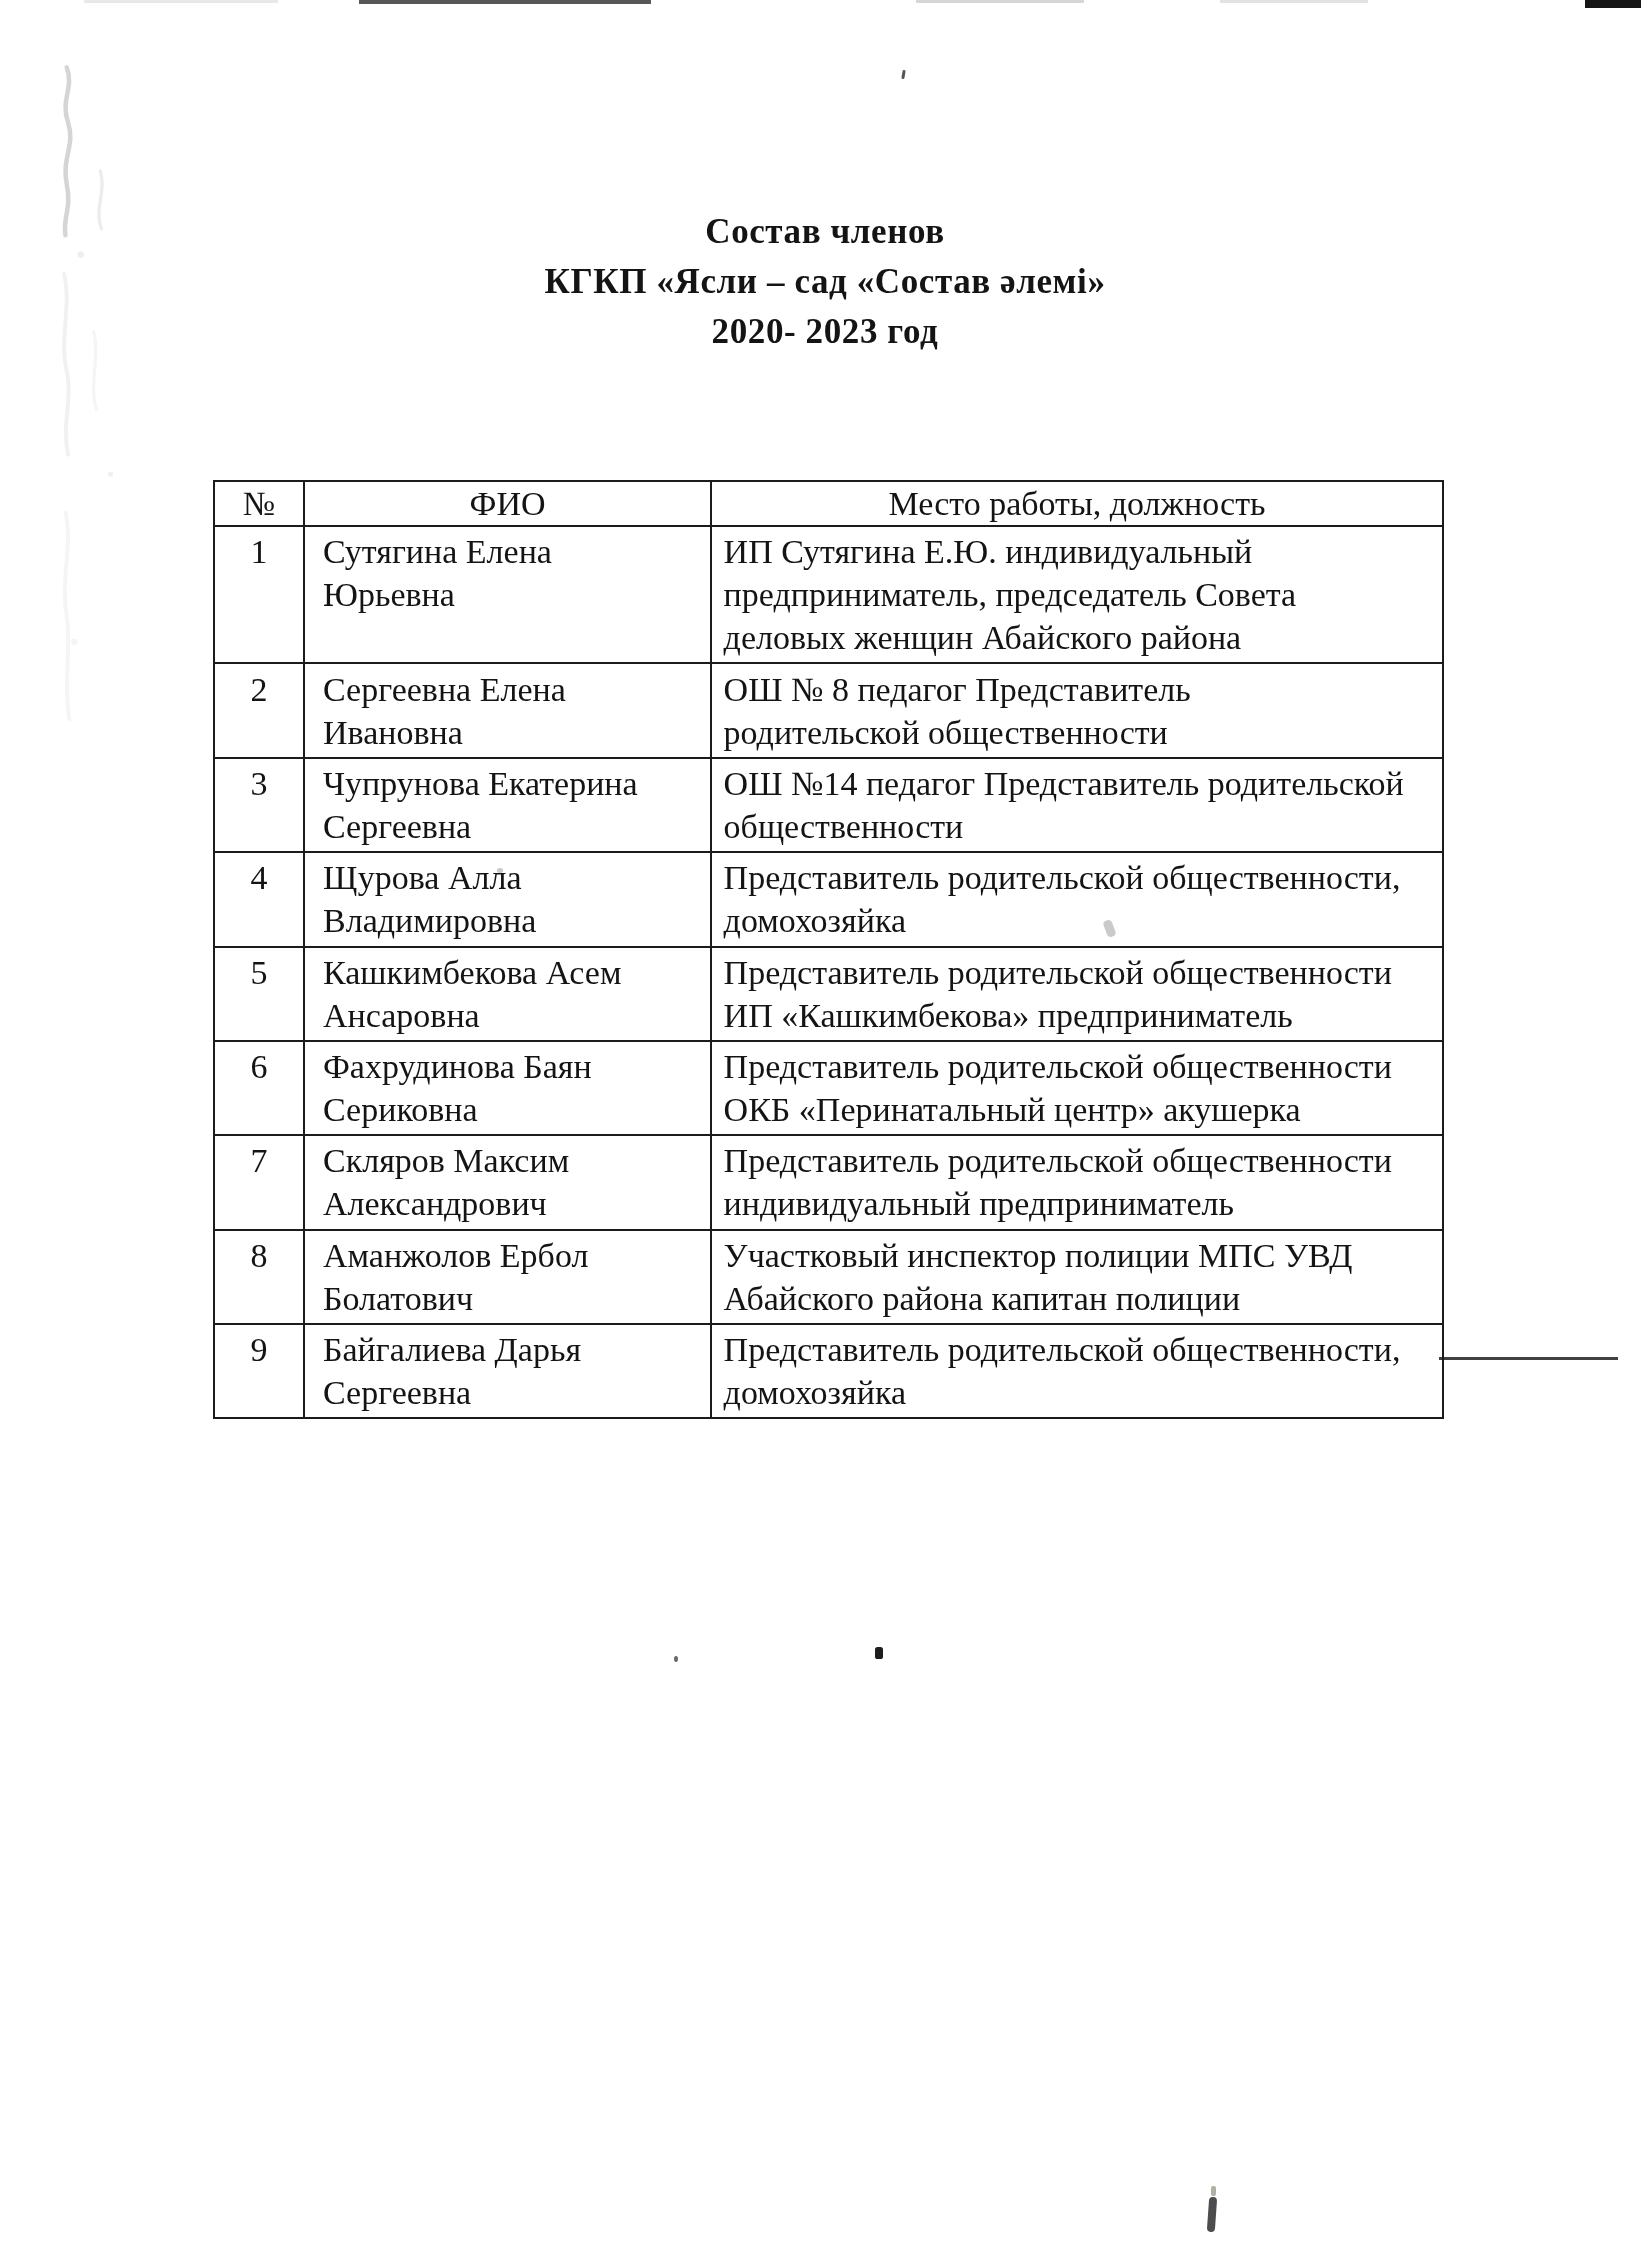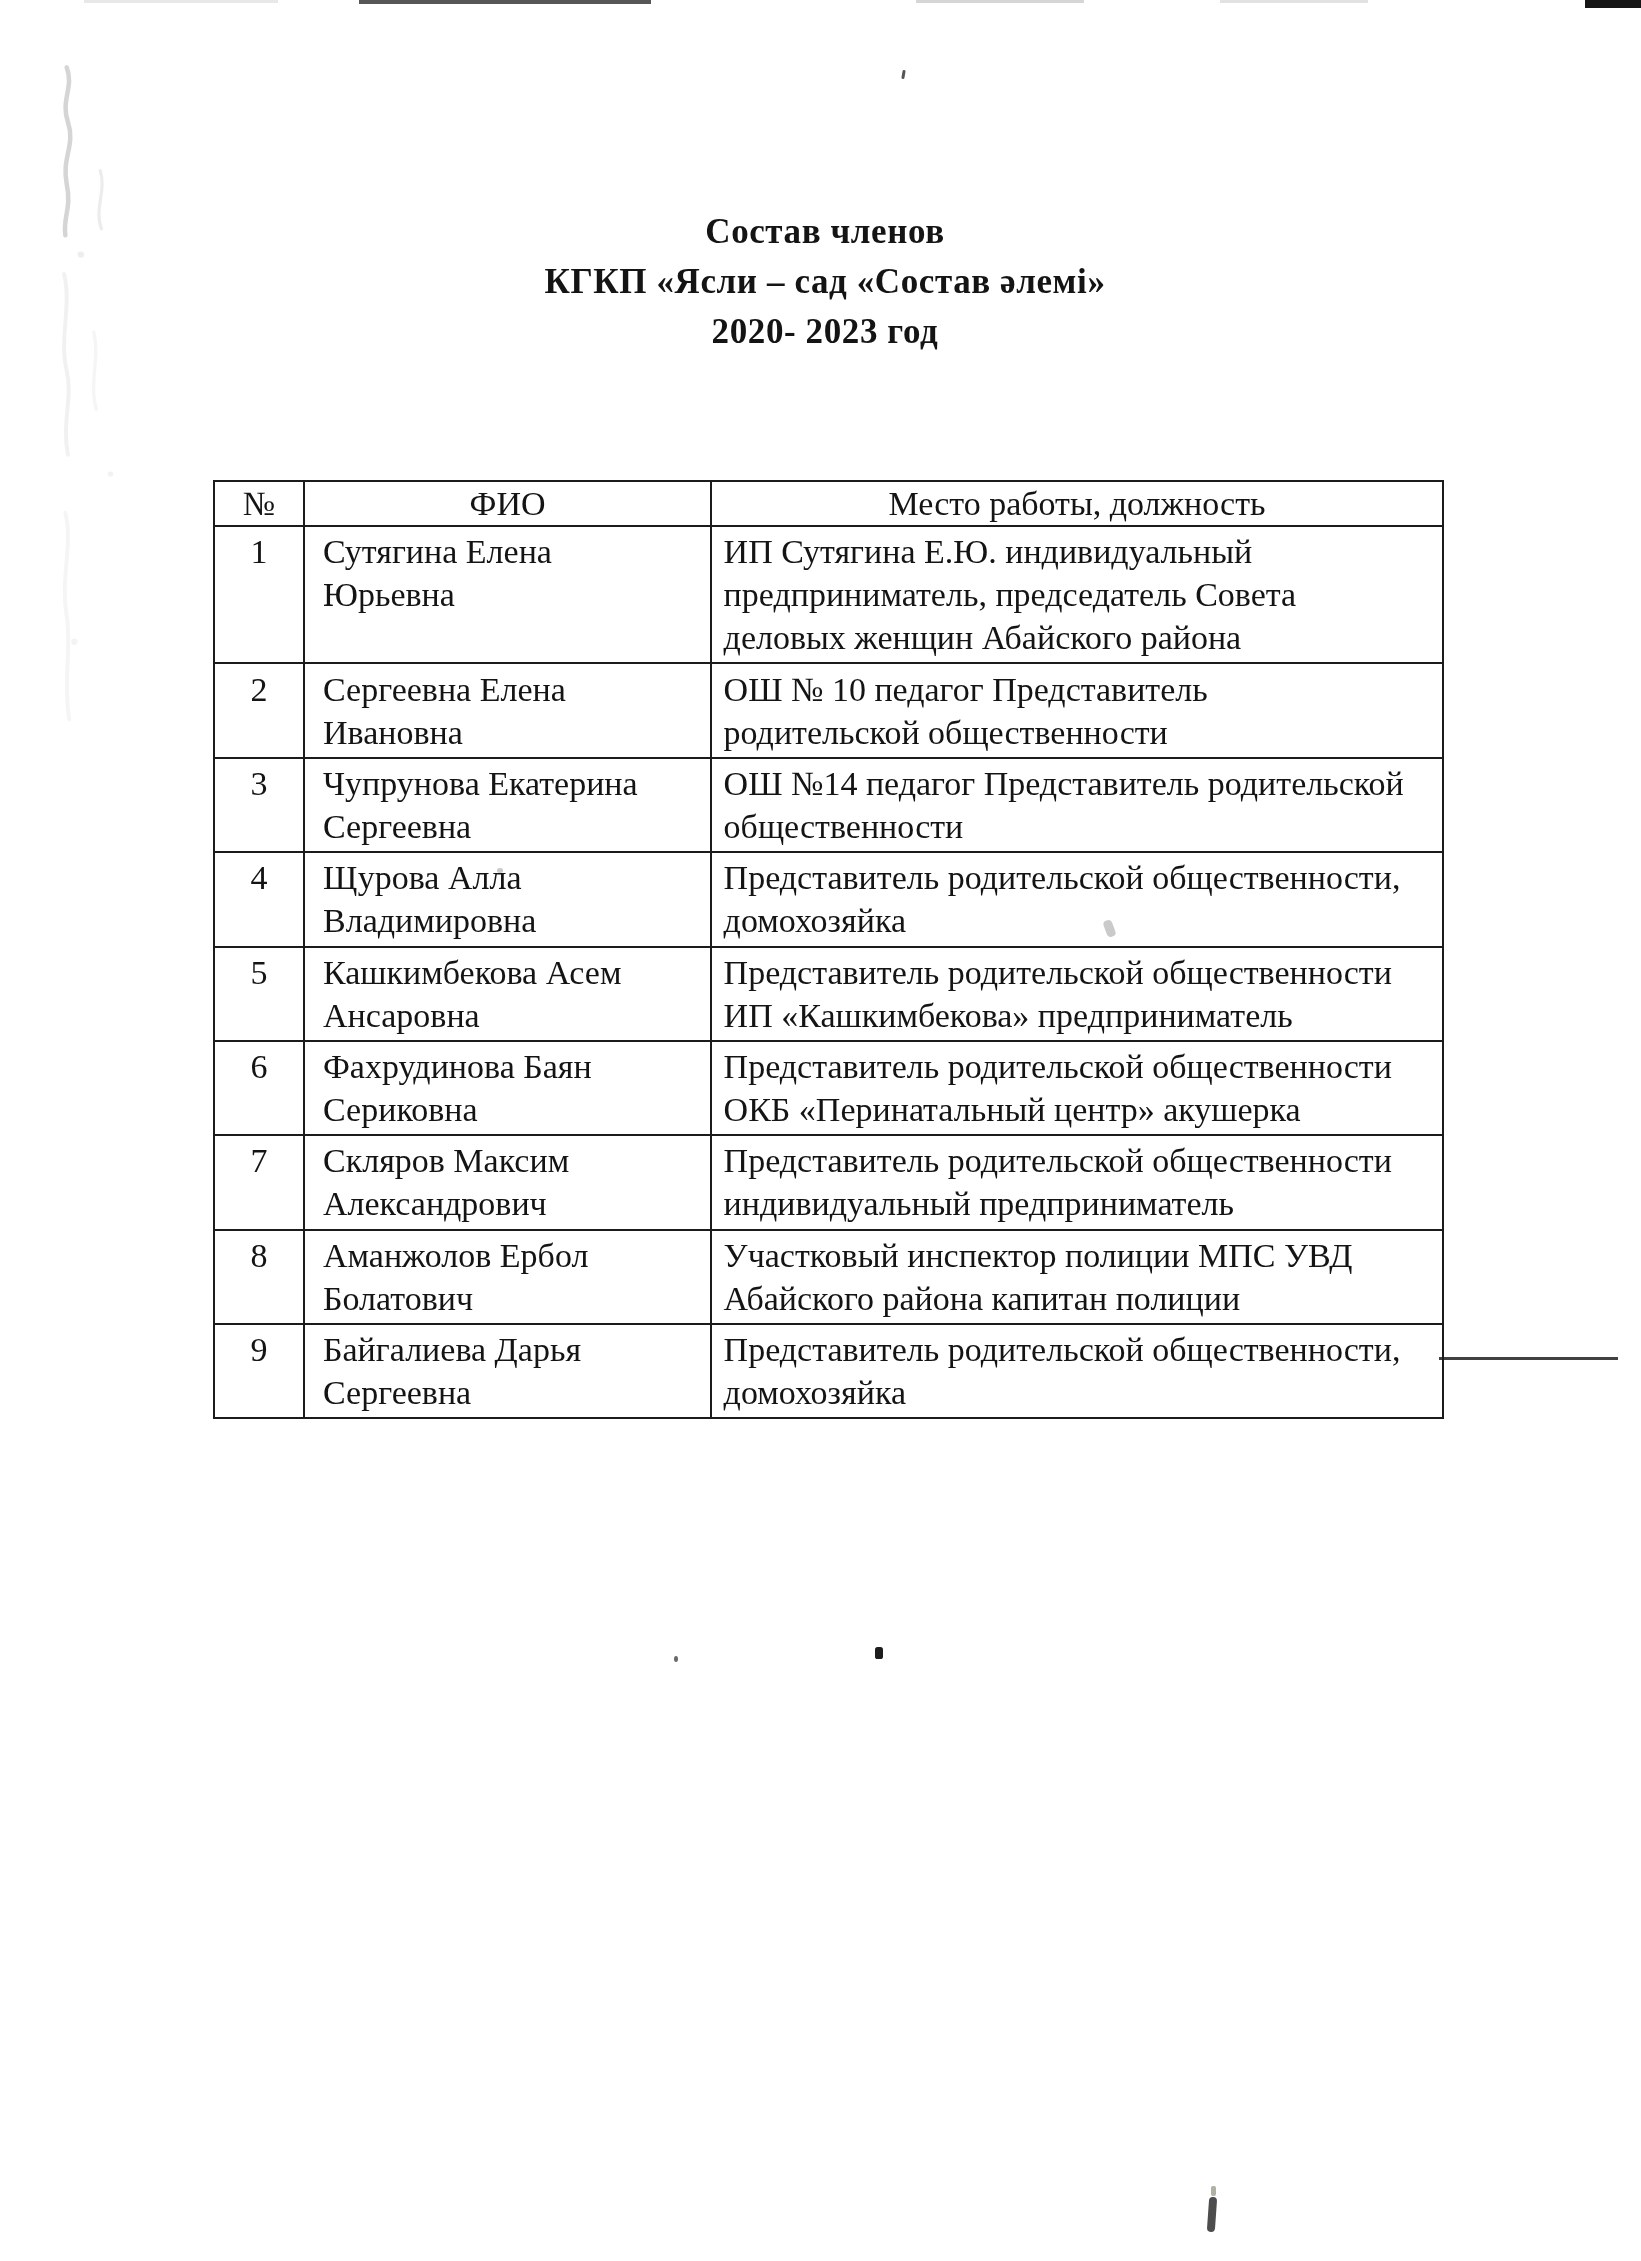--- a/index.html
+++ b/index.html
@@ -153,21 +153,21 @@
           <td class="cell-name">Сутягина Елена
 Юрьевна</td>
           <td class="cell-work">ИП Сутягина Е.Ю. индивидуальный
 предприниматель, председатель Совета
 деловых женщин Абайского района</td>
         </tr>
         <tr>
           <td class="cell-number">2</td>
           <td class="cell-name">Сергеевна Елена
 Ивановна</td>
-          <td class="cell-work">ОШ № 10 педагог Представитель
+          <td class="cell-work">ОШ № 8 педагог Представитель
 родительской общественности</td>
         </tr>
         <tr>
           <td class="cell-number">3</td>
           <td class="cell-name">Чупрунова Екатерина
 Сергеевна</td>
           <td class="cell-work">ОШ №14 педагог Представитель родительской
 общественности</td>
         </tr>
         <tr>

